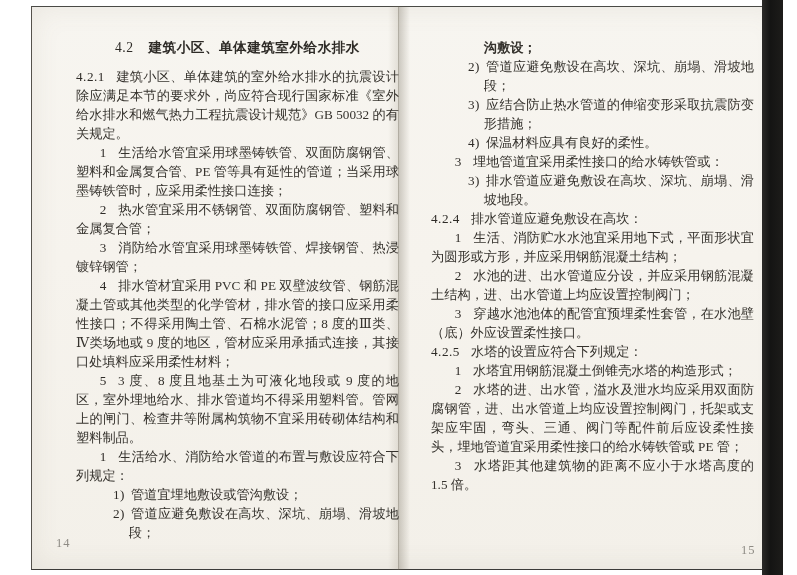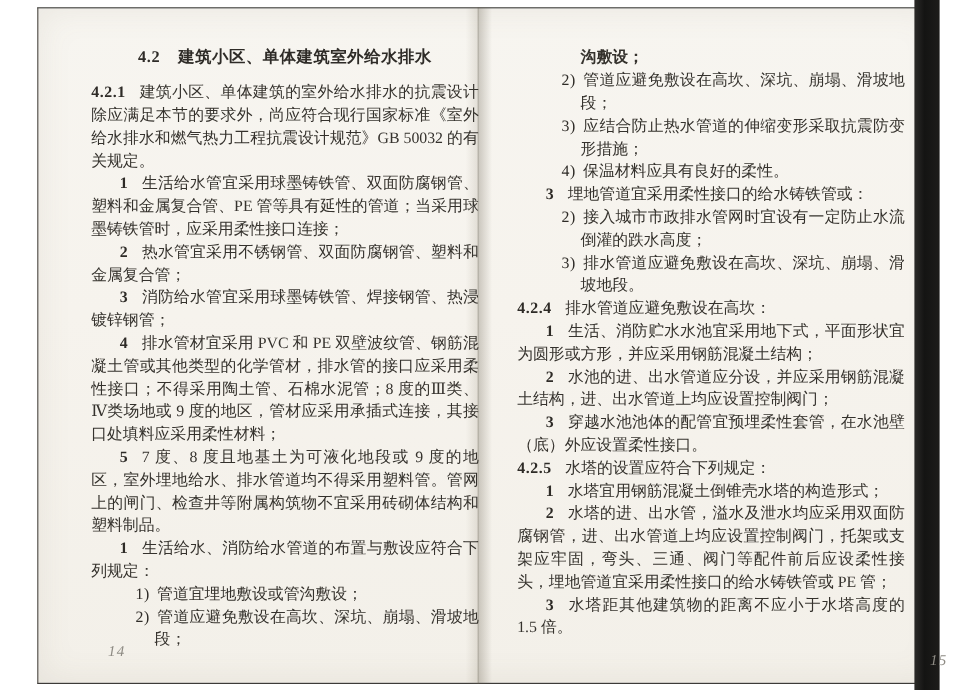--- a/index.html
+++ b/index.html
@@ -53,64 +53,61 @@
     font-size: 13.6px;
     margin: 0 0 10px 0;
     letter-spacing: 0.5px;
   }
   .section-title .num { margin-right: 1.1em; }
   
   p.sec      { text-indent: 0; }
   p.clause   { text-indent: 1.8em; }
   p.sub      { padding-left: 4em; text-indent: -1.2em; }
   p.subcont  { padding-left: 4em; text-indent: 0; font-weight: bold; }
-  .num { font-weight: bold; color: #2e2b27; margin-right: 0.85em; letter-spacing: 0.5px; }
+  .num { font-weight: normal; color: #2e2b27; margin-right: 0.85em; letter-spacing: 0.5px; }
   p.sub .num { margin-right: 0.45em; font-weight: normal; }
   .page-number {
     position: absolute;
-    font-style: italic;
     font-size: 12.5px;
     color: #8e8b84;
     letter-spacing: 1px;
-    margin-left: 34px;
   }
   .page-number-left  { left: 56px; top: 536px; }
   .page-number-right { left: 741px; top: 543px; }
 </style>
 </head>
 <body>
 
 <div class="scan-surface"></div>
 <div class="gutter-shadow"></div>
 <div class="gutter-line"></div>
 <div class="book-edge"></div>
 
 <div class="page page-left">
   <h2 class="section-title"><span class="num">4.2</span><span>建筑小区、单体建筑室外给水排水</span></h2>
   <div class="page-body">
       <p class="sec"><span class="num">4.2.1</span><span>建筑小区、单体建筑的室外给水排水的抗震设计除应满足本节的要求外，尚应符合现行国家标准《室外给水排水和燃气热力工程抗震设计规范》GB 50032 的有关规定。</span></p>
       <p class="clause"><span class="num">1</span><span>生活给水管宜采用球墨铸铁管、双面防腐钢管、塑料和金属复合管、PE 管等具有延性的管道；当采用球墨铸铁管时，应采用柔性接口连接；</span></p>
       <p class="clause"><span class="num">2</span><span>热水管宜采用不锈钢管、双面防腐钢管、塑料和金属复合管；</span></p>
       <p class="clause"><span class="num">3</span><span>消防给水管宜采用球墨铸铁管、焊接钢管、热浸镀锌钢管；</span></p>
       <p class="clause"><span class="num">4</span><span>排水管材宜采用 PVC 和 PE 双壁波纹管、钢筋混凝土管或其他类型的化学管材，排水管的接口应采用柔性接口；不得采用陶土管、石棉水泥管；8 度的Ⅲ类、Ⅳ类场地或 9 度的地区，管材应采用承插式连接，其接口处填料应采用柔性材料；</span></p>
-      <p class="clause"><span class="num">5</span><span>7 度、8 度且地基土为可液化地段或 9 度的地区，室外埋地给水、排水管道均不得采用塑料管。管网上的闸门、检查井等附属构筑物不宜采用砖砌体结构和塑料制品。</span></p>
+      <p class="clause"><span class="num">5</span><span>3 度、8 度且地基土为可液化地段或 9 度的地区，室外埋地给水、排水管道均不得采用塑料管。管网上的闸门、检查井等附属构筑物不宜采用砖砌体结构和塑料制品。</span></p>
       <p class="clause"><span class="num">1</span><span>生活给水、消防给水管道的布置与敷设应符合下列规定：</span></p>
       <p class="sub"><span class="num">1)</span><span>管道宜埋地敷设或管沟敷设；</span></p>
       <p class="sub"><span class="num">2)</span><span>管道应避免敷设在高坎、深坑、崩塌、滑坡地段；</span></p>
     </div>
 </div>
 
 <div class="page page-right">
   <div class="page-body">
       <p class="subcont"><span>沟敷设；</span></p>
       <p class="sub"><span class="num">2)</span><span>管道应避免敷设在高坎、深坑、崩塌、滑坡地段；</span></p>
       <p class="sub"><span class="num">3)</span><span>应结合防止热水管道的伸缩变形采取抗震防变形措施；</span></p>
       <p class="sub"><span class="num">4)</span><span>保温材料应具有良好的柔性。</span></p>
       <p class="clause"><span class="num">3</span><span>埋地管道宜采用柔性接口的给水铸铁管或：</span></p>
-      <p class="sub"><span class="num">2)</span><span>接入城市市政排水管网时宜设有一定防止水流倒灌的跌水高度；</span></p>
       <p class="sub"><span class="num">3)</span><span>排水管道应避免敷设在高坎、深坑、崩塌、滑坡地段。</span></p>
       <p class="sec"><span class="num">4.2.4</span><span>排水管道应避免敷设在高坎：</span></p>
       <p class="clause"><span class="num">1</span><span>生活、消防贮水水池宜采用地下式，平面形状宜为圆形或方形，并应采用钢筋混凝土结构；</span></p>
       <p class="clause"><span class="num">2</span><span>水池的进、出水管道应分设，并应采用钢筋混凝土结构，进、出水管道上均应设置控制阀门；</span></p>
       <p class="clause"><span class="num">3</span><span>穿越水池池体的配管宜预埋柔性套管，在水池壁（底）外应设置柔性接口。</span></p>
       <p class="sec"><span class="num">4.2.5</span><span>水塔的设置应符合下列规定：</span></p>
       <p class="clause"><span class="num">1</span><span>水塔宜用钢筋混凝土倒锥壳水塔的构造形式；</span></p>
       <p class="clause"><span class="num">2</span><span>水塔的进、出水管，溢水及泄水均应采用双面防腐钢管，进、出水管道上均应设置控制阀门，托架或支架应牢固，弯头、三通、阀门等配件前后应设柔性接头，埋地管道宜采用柔性接口的给水铸铁管或 PE 管；</span></p>
       <p class="clause"><span class="num">3</span><span>水塔距其他建筑物的距离不应小于水塔高度的 1.5 倍。</span></p>
     </div>

